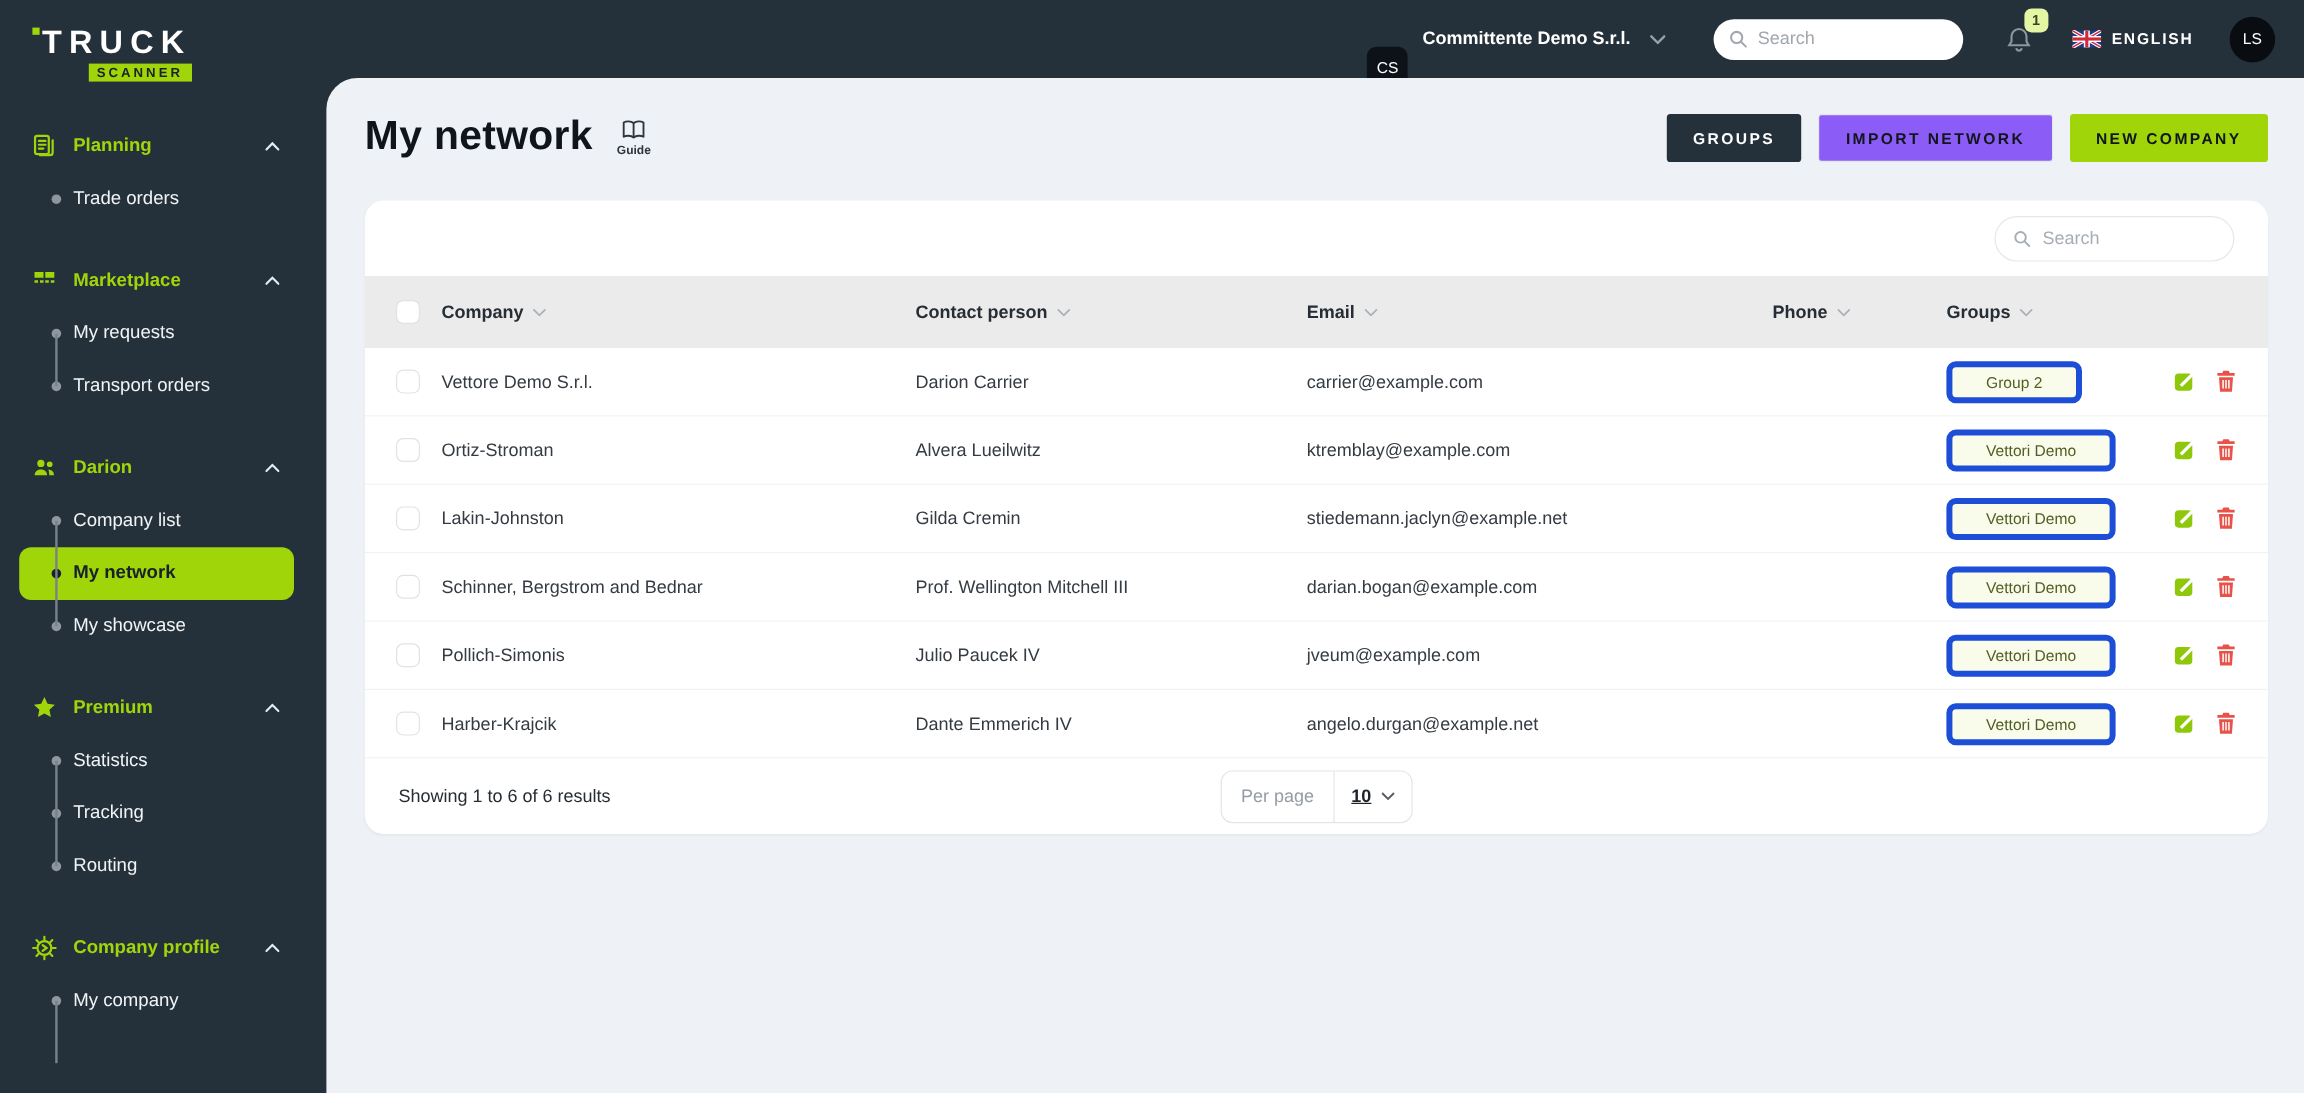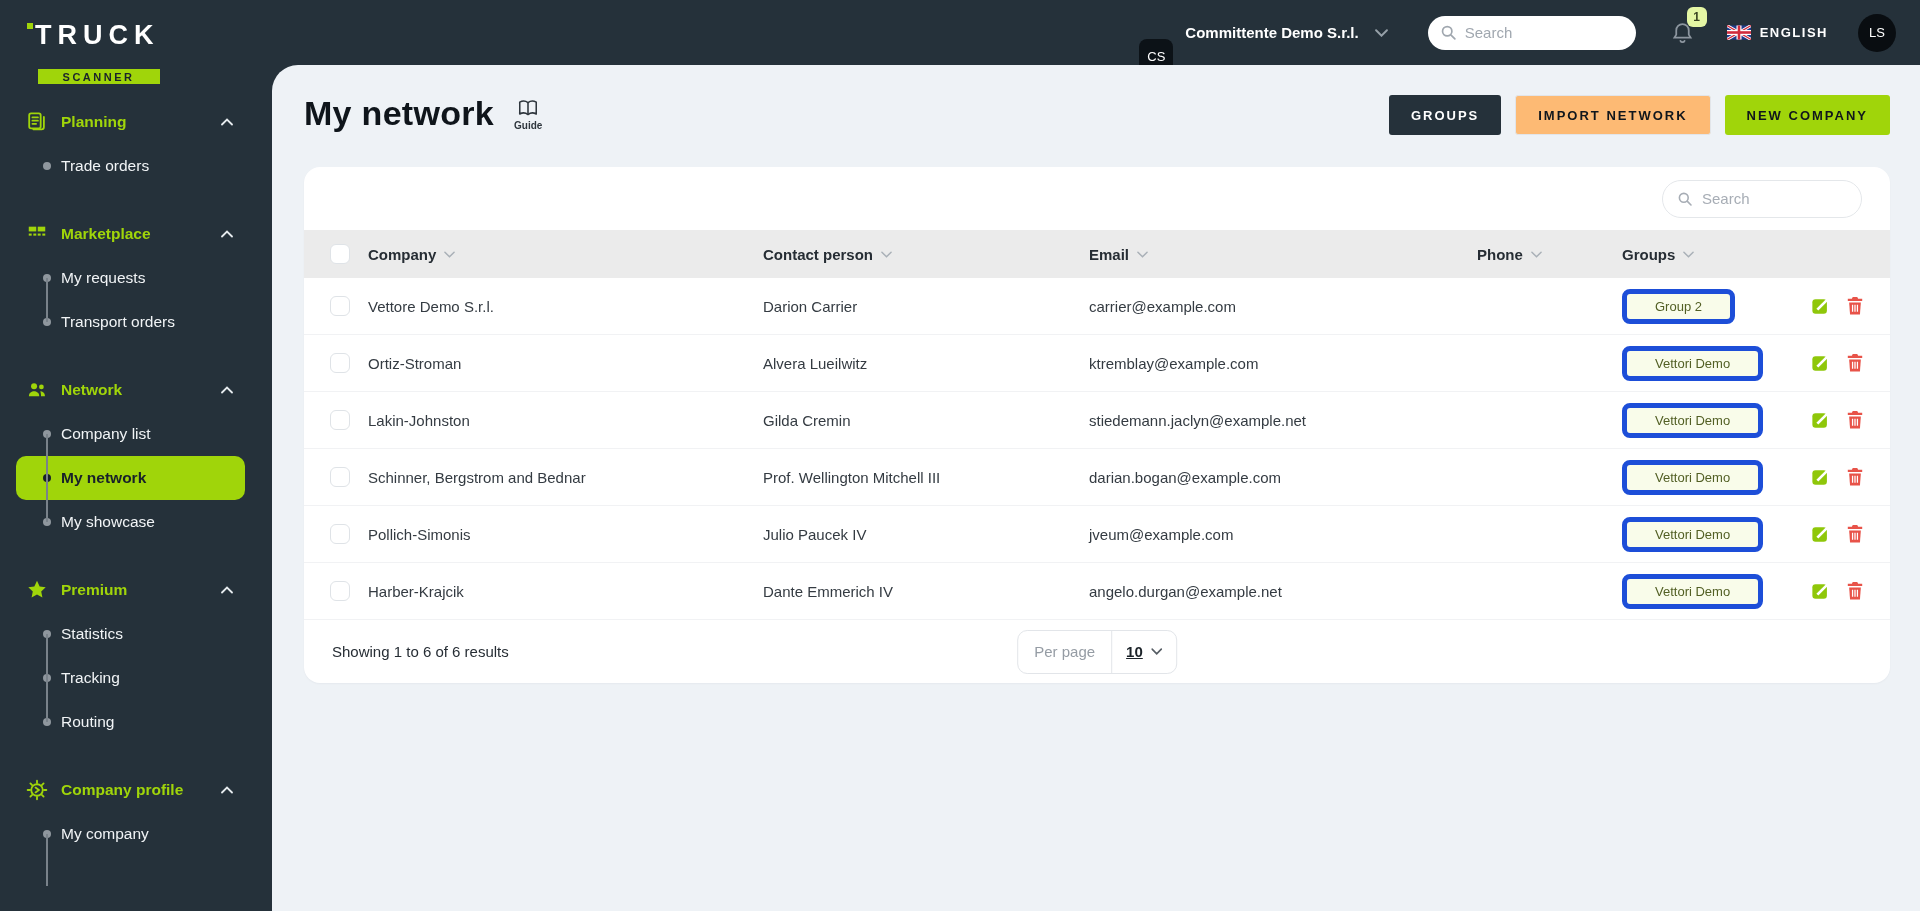--- a/index.html
+++ b/index.html
@@ -16,21 +16,21 @@
     --accent:#a0d50a;
     --danger:#e85349;
     --muted:#9aa1a9;
   }
 
   
   .sidebar{ position:absolute; left:0; top:0; bottom:0; width:261px; background:var(--dark); z-index:3; }
   .logo{ position:absolute; top:22px; left:26px; display:flex; flex-direction:column; align-items:flex-end; }
   .logo-line1{ position:relative; color:#fff; font-size:27px; font-weight:700; letter-spacing:6px; line-height:1; padding-left:9px; }
   .logo-line1::before{ content:""; position:absolute; left:1px; top:1px; width:6px; height:6px; background:var(--accent); }
-  .logo-line2{ margin-top:20px; background:var(--accent); color:#1a232b; font-size:11px; font-weight:700; letter-spacing:2.5px; padding:2px 25px 1px; }
+  .logo-line2{ margin-top:4px; background:var(--accent); color:#1a232b; font-size:11px; font-weight:700; letter-spacing:2.5px; padding:2px 7px 1px; }
 
   .nav{ position:absolute; top:100px; left:0; right:0; }
   .nav-group{ margin-bottom:24px; }
   .section-header{ height:44px; display:flex; align-items:center; padding:0 26px; color:var(--accent); font-weight:700; font-size:15.5px; position:relative; cursor:pointer; }
   .section-icon{ width:22px; height:22px; margin-right:13px; display:flex; align-items:center; justify-content:center; color:var(--accent); }
   .section-chevron{ position:absolute; right:28px; color:#e6ebee; display:flex; }
   .items{ list-style:none; position:relative; }
   .items::before{ content:""; position:absolute; left:46px; top:22px; bottom:22px; width:2px; background:#79828a; z-index:2; }
   .items.tail::before{ bottom:auto; height:52px; }
   .item{ height:44px; display:flex; align-items:center; padding-left:61px; color:#f1f4f6; font-size:15.5px; position:relative; cursor:pointer; z-index:1; }
@@ -54,32 +54,32 @@
 
   
   .content{ position:absolute; left:272px; top:65px; right:0; bottom:0; background:#eef2f6; border-top-left-radius:26px; padding:30px 30px 0 32px; overflow:hidden; z-index:4; }
   .page-head{ display:flex; align-items:flex-start; justify-content:space-between; height:46px; margin-bottom:26px; }
   .title-wrap{ display:flex; align-items:flex-start; gap:20px; }
   .page-title{ font-size:34px; font-weight:700; color:#0f151b; letter-spacing:.3px; line-height:1.1; }
   .guide{ display:flex; flex-direction:column; align-items:center; gap:2px; color:#2e363d; font-size:10px; font-weight:700; cursor:pointer; margin-top:4px; }
   .head-actions{ display:flex; gap:14px; }
   .btn{ height:40px; padding:0 22px; font-size:13px; font-weight:700; letter-spacing:2px; border:none; border-radius:3px; cursor:pointer; font-family:inherit; }
   .btn-dark{ background:var(--dark); color:#fff; }
-  .btn-outline{ background:#fdba74; color:#10161c; border:1px solid #e2e5e9; }
+  .btn-outline{ background:#8b5cf6; color:#10161c; border:1px solid #e2e5e9; }
   .btn-accent{ background:var(--accent); color:#10161c; }
 
   
   .card{ background:#fff; border-radius:16px; overflow:hidden; box-shadow:0 1px 2px rgba(20,30,40,.04); }
   .card-toolbar{ height:63px; display:flex; align-items:center; justify-content:flex-end; padding:0 28px; }
   .table-search{ width:200px; height:38px; border:1px solid #e4e7ea; border-radius:19px; display:flex; align-items:center; padding:0 14px; gap:9px; color:#a7adb5; background:#fff; }
   .table-search input{ border:none; outline:none; font-size:15px; width:100%; font-family:inherit; color:#333; background:transparent; }
   .table-search input::placeholder{ color:#a7adb5; }
 
   .grid-row{ display:grid; grid-template-columns:64px 395px 326px 388px 145px 183px 1fr; align-items:center; }
-  .thead{ height:48px; background:#ebebeb; font-weight:700; font-size:15px; color:#262d34; }
+  .thead{ height:60px; background:#ebebeb; font-weight:700; font-size:15px; color:#262d34; }
   .th{ display:flex; align-items:center; gap:8px; cursor:pointer; }
   .sort-ic{ color:#a9b0b7; display:flex; }
   .cb-cell{ padding-left:26px; display:flex; }
   .checkbox{ width:20px; height:20px; border:1px solid #dfe3e7; border-radius:6px; background:#fff; cursor:pointer; }
   .trow{ height:57px; border-bottom:1px solid #f1f2f4; font-size:15px; color:#343b42; }
   .trow:last-of-type{ border-bottom:1px solid #f1f2f4; }
   .badge{ display:inline-block; padding:5px 28px; border:5px solid #1d4ed8; background:#f9fcea; color:#525f24; font-size:13px; border-radius:8px; }
   .actions-cell{ display:flex; align-items:center; justify-content:flex-end; gap:15px; padding-right:26px; }
   .ic-edit{ color:#8fc70a; cursor:pointer; display:flex; }
   .ic-trash{ color:var(--danger); cursor:pointer; display:flex; }
@@ -159,21 +159,21 @@
     <div class="nav-group">
       <div class="section-header">
         <span class="section-icon">
           <svg width="22" height="22" viewBox="0 0 24 24" fill="currentColor">
               <circle cx="8.8" cy="7.8" r="3.3"></circle>
               <path d="M3.2 18.2c0-3.2 3-4.9 5.6-4.9s5.6 1.7 5.6 4.9v.5H3.2z"></path>
               <circle cx="16.8" cy="8.6" r="2.6"></circle>
               <path d="M15.6 13.4c2.5.2 5 1.7 5 4.4v.9h-4.2c0-2.2-.3-3.9-.8-5.3z"></path>
             </svg>
         </span>
-        <span>Network</span>
+        <span>Darion</span>
         <span class="section-chevron">
           <svg width="12" height="8" viewBox="0 0 12 7" fill="none" stroke="currentColor" stroke-width="1.8" stroke-linecap="round">
               <path d="M1 6l5-5 5 5"></path>
             </svg>
         </span>
       </div>
       <ul class="items">
         <li class="item">
             <span class="bullet"></span>
             <span>Company list</span>

